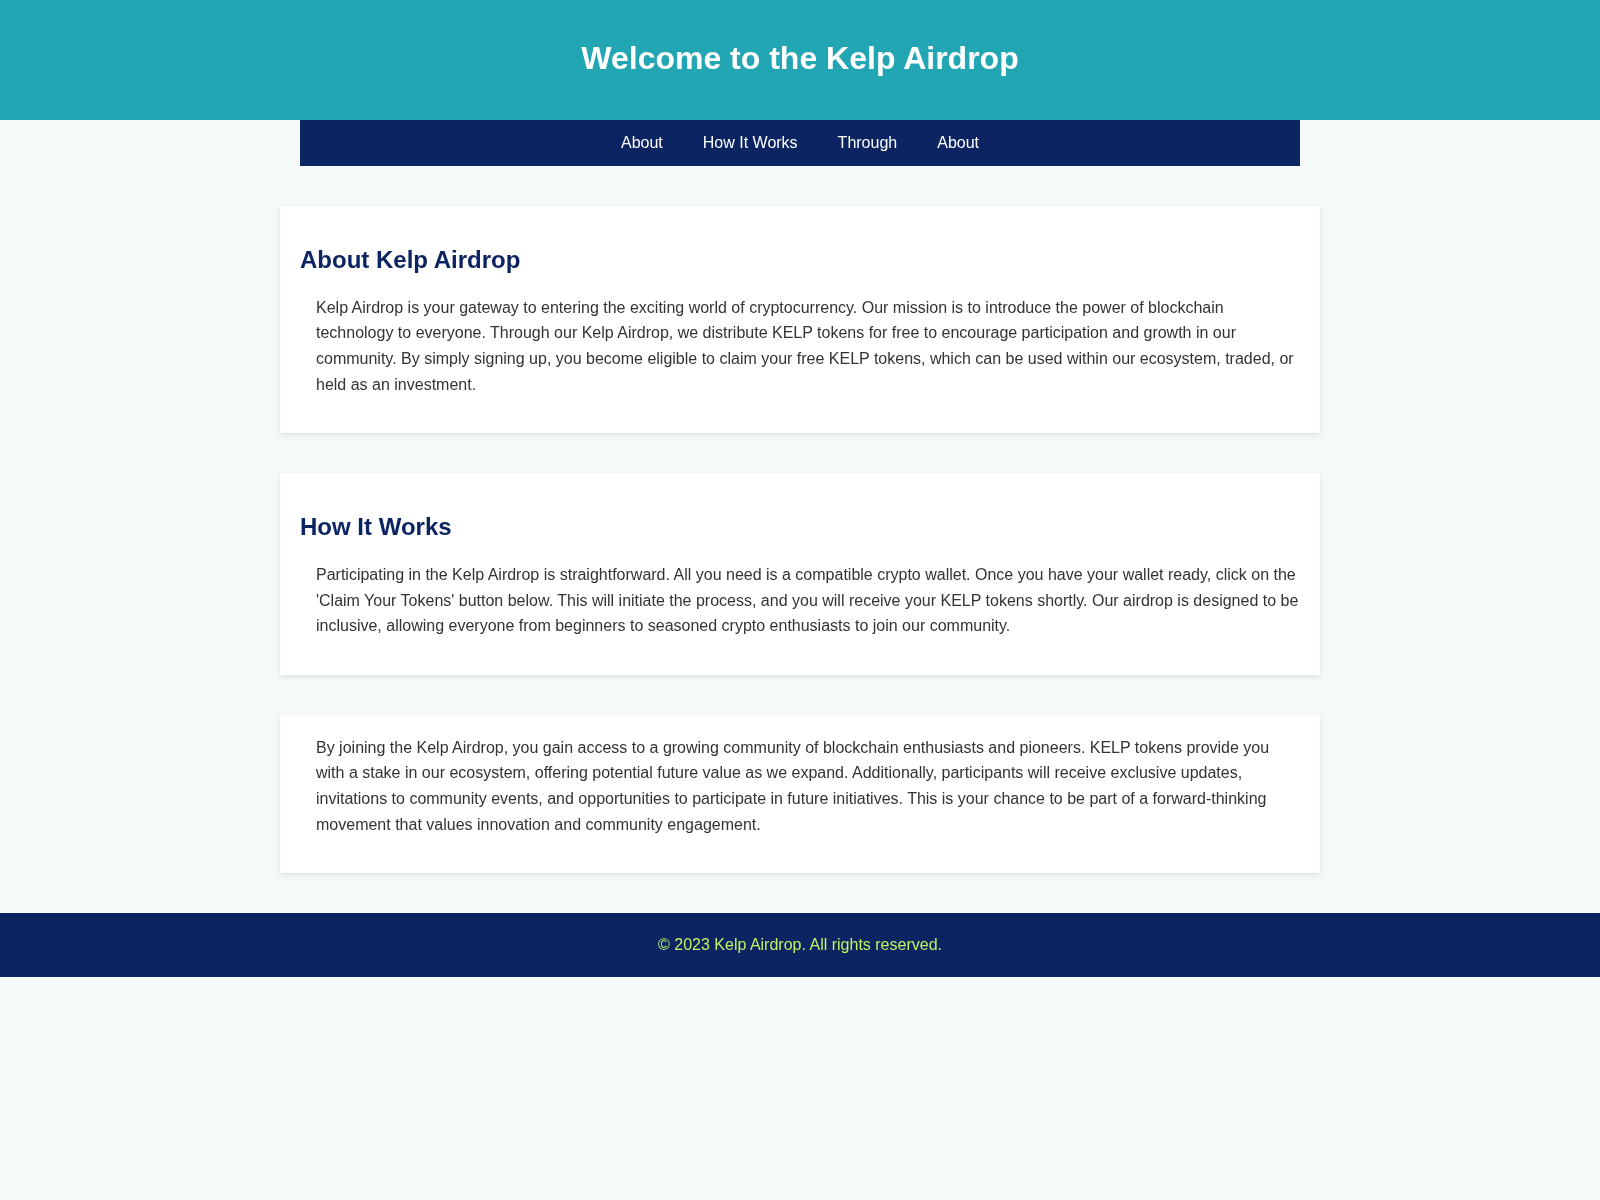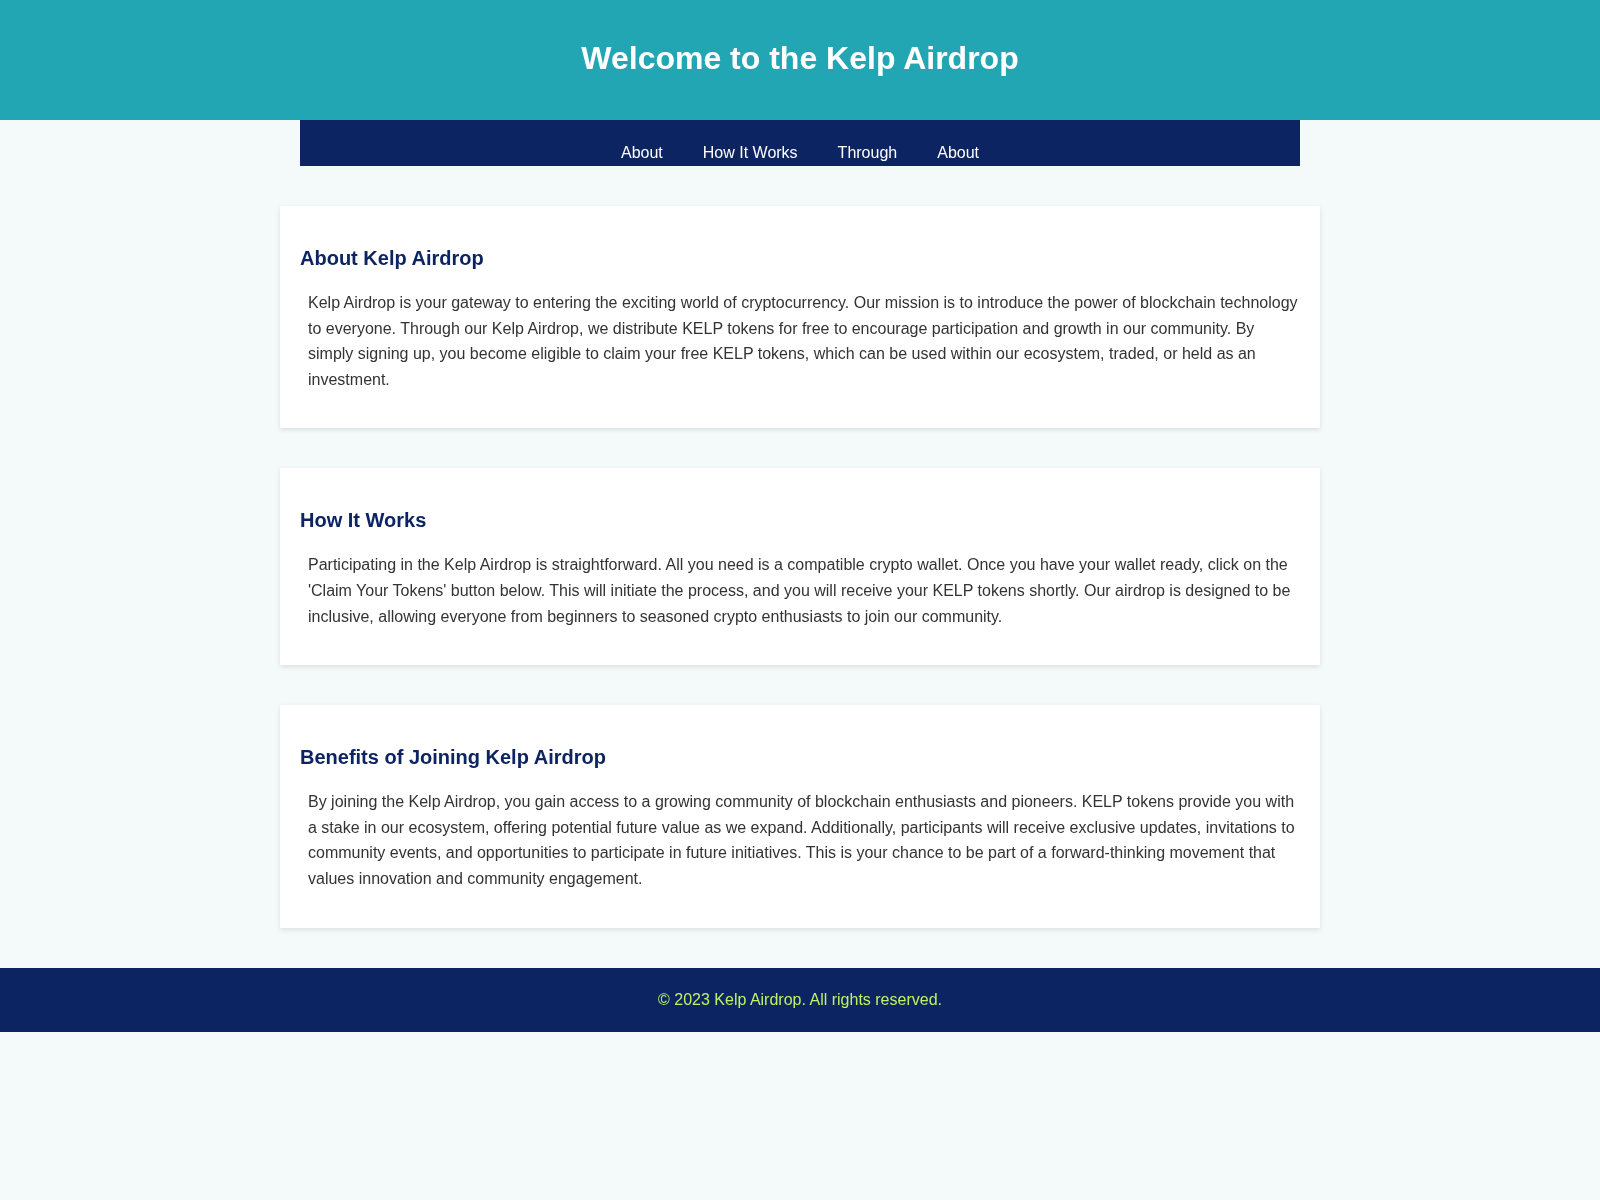--- a/index.html
+++ b/index.html
@@ -27,21 +27,21 @@
     line-height: 1.2;
     position: relative;
     top: -2px;
   }
   nav {
     width: 1000px;
     margin: 0 auto;
     background: #0c2461;
     height: 46px;
     display: flex;
-    align-items: flex-end;
+    align-items: center;
     justify-content: center;
   }
   nav a {
     color: #ffffff;
     text-decoration: none;
     font-size: 16px;
     margin: 0 20px;
     cursor: pointer;
   }
   main {
@@ -50,27 +50,27 @@
     padding-top: 40px;
   }
   section {
     background: #ffffff;
     padding: 20px;
     margin: 0 0 40px 0;
     box-shadow: 0 2px 5px rgba(0,0,0,0.1);
   }
   section h2 {
     color: #0c2461;
-    font-size: 20px;
+    font-size: 24px;
     margin: 20px 0 20px 0;
     line-height: 1.2;
   }
   section p {
     font-size: 16px;
-    margin: 0 0 16px 8px;
+    margin: 0 0 16px 16px;
   }
   footer {
     background: #0c2461;
     color: #bef264;
     text-align: center;
     height: 64px;
     display: flex;
     align-items: center;
     justify-content: center;
     font-size: 16px;
@@ -93,20 +93,19 @@
 <main>
   <section>
     <h2>About Kelp Airdrop</h2>
     <p>Kelp Airdrop is your gateway to entering the exciting world of cryptocurrency. Our mission is to introduce the power of blockchain technology to everyone. Through our Kelp Airdrop, we distribute KELP tokens for free to encourage participation and growth in our community. By simply signing up, you become eligible to claim your free KELP tokens, which can be used within our ecosystem, traded, or held as an investment.</p>
   </section>
   <section>
     <h2>How It Works</h2>
     <p>Participating in the Kelp Airdrop is straightforward. All you need is a compatible crypto wallet. Once you have your wallet ready, click on the 'Claim Your Tokens' button below. This will initiate the process, and you will receive your KELP tokens shortly. Our airdrop is designed to be inclusive, allowing everyone from beginners to seasoned crypto enthusiasts to join our community.</p>
   </section>
   <section>
-    <h2>Benefits of Joining Kelp Airdrop</h2>
     <p>By joining the Kelp Airdrop, you gain access to a growing community of blockchain enthusiasts and pioneers. KELP tokens provide you with a stake in our ecosystem, offering potential future value as we expand. Additionally, participants will receive exclusive updates, invitations to community events, and opportunities to participate in future initiatives. This is your chance to be part of a forward-thinking movement that values innovation and community engagement.</p>
   </section>
 </main>
 
 <footer>
   <span>© 2023 Kelp Airdrop. All rights reserved.</span>
 </footer>
 
 </body></html>

